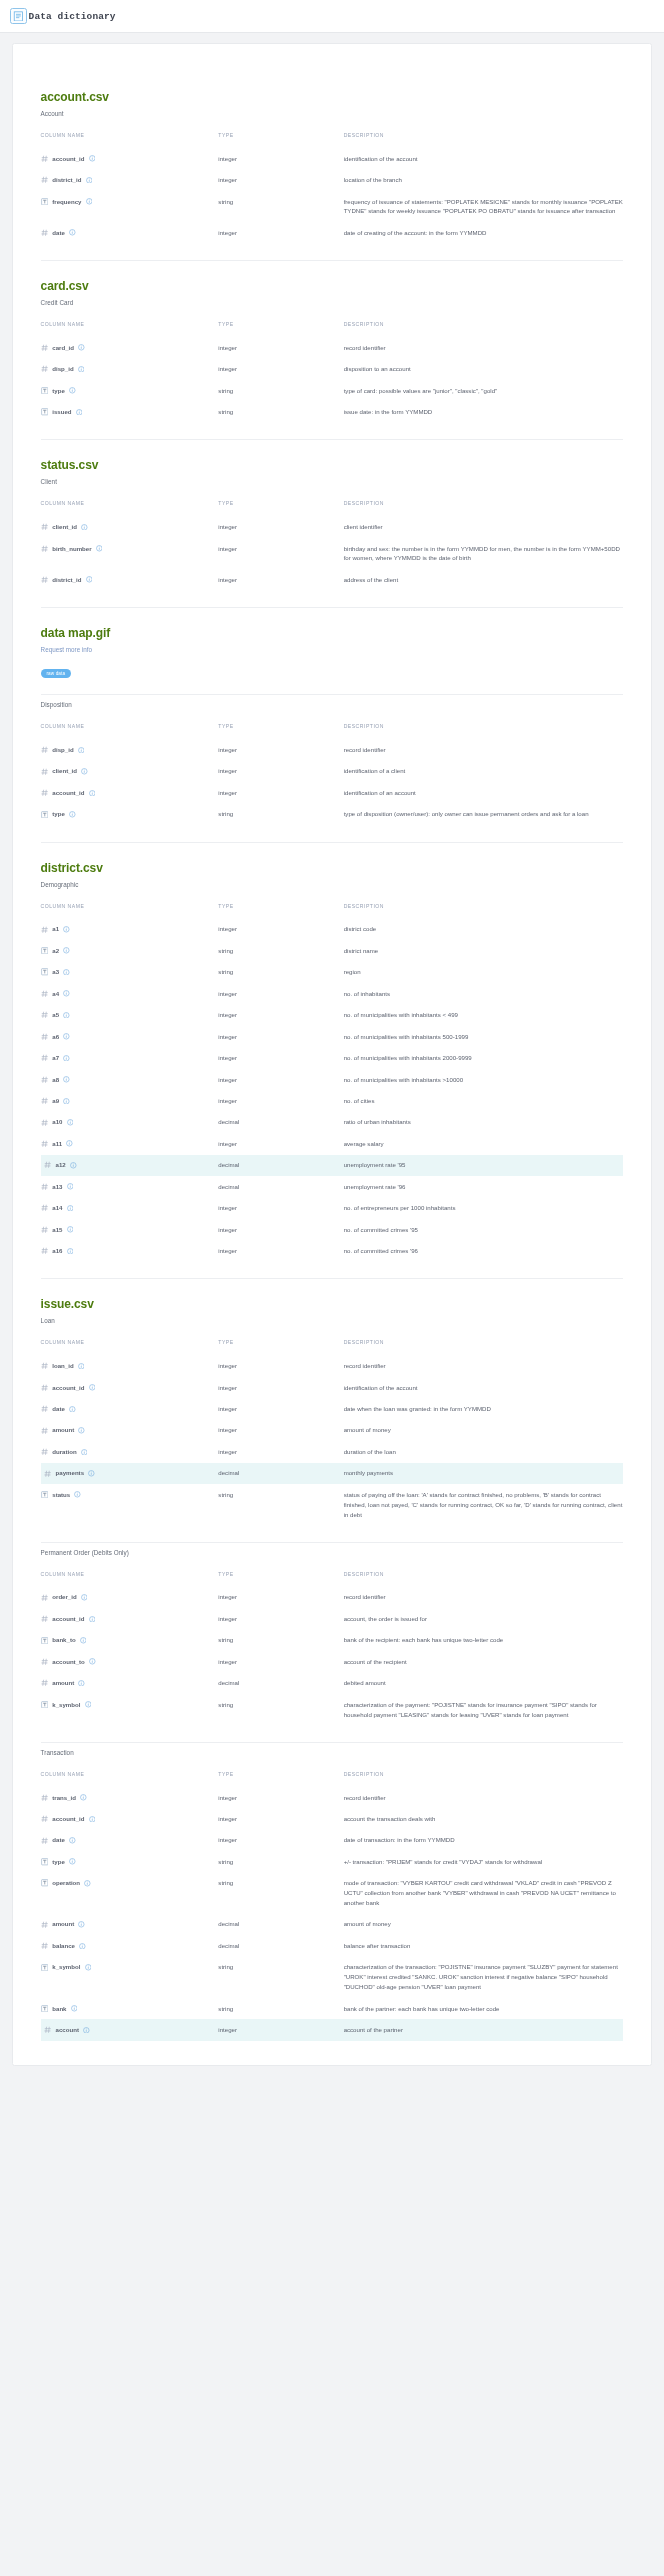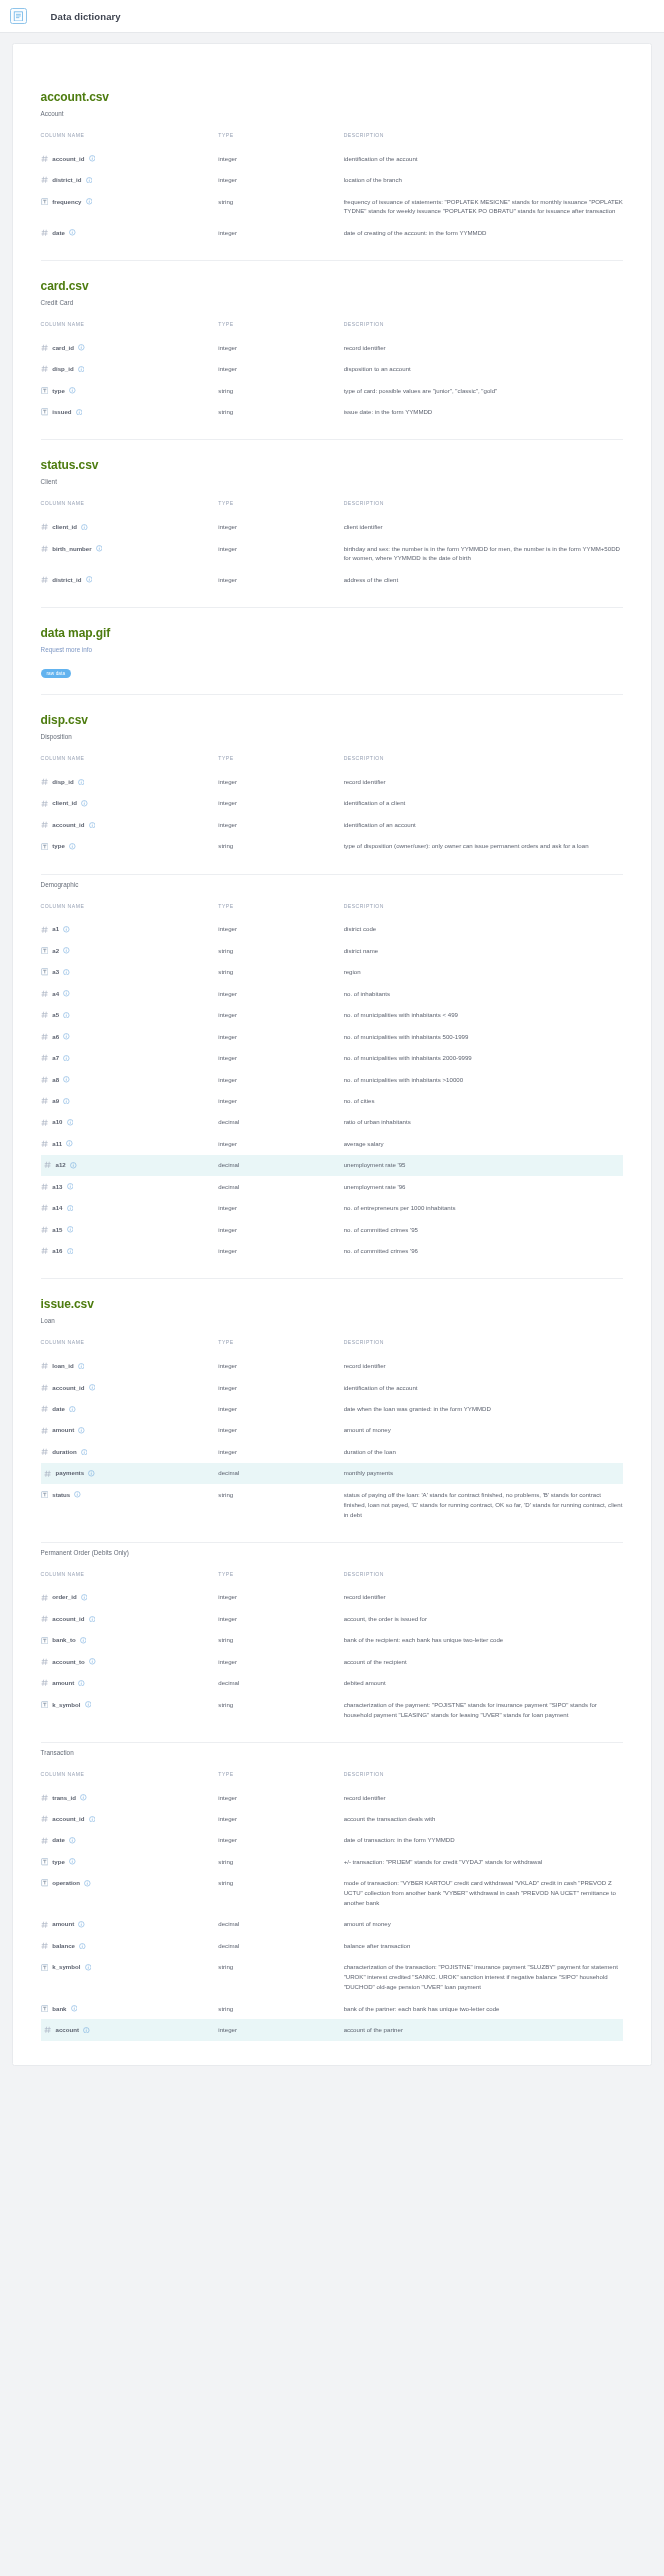--- a/index.html
+++ b/index.html
@@ -13,21 +13,22 @@
   body { width: 664px; }
 
   
   .appbar {
     height: 33px;
     background: #ffffff;
     border-bottom: 0.8px solid #e6e8eb;
     display: flex;
     align-items: center;
     padding: 0 0 0 10px;
-    gap: 24px;
+    gap: 2px;
+    font-family: Liberation Mono, monospace;
   }
   .appbar-icon {
     width: 16.6px; height: 16.6px;
     border: 0.8px solid #8fc4ea;
     border-radius: 2.5px;
     background: #fbfdff;
     display: flex; align-items: center; justify-content: center;
     flex: none;
   }
   .appbar-icon svg { display: block; }
@@ -485,21 +486,20 @@
                 <td class="type-cell">integer</td>
                 <td class="desc-cell">address of the client</td>
               </tr>
             </tbody>
           </table>
         </div>
         <hr class="section-sep">
         <div class="section"><div class="sect-title">data map.gif</div><a class="sect-link">Request more info</a><div class="badge-row"><span class="badge">raw data</span></div></div>
         <hr class="section-sep">
         <div class="section">
-          <div class="sect-title">disp.csv</div>
           <div class="sect-sub">Disposition</div>
           <table class="cols">
             <colgroup>
               <col class="c-name">
               <col class="c-type">
               <col class="c-desc">
             </colgroup>
             <thead>
               <tr>
                 <th>COLUMN NAME</th>
@@ -601,20 +601,21 @@
                   </span>
                 </td>
                 <td class="type-cell">string</td>
                 <td class="desc-cell">type of disposition (owner/user): only owner can issue permanent orders and ask for a loan</td>
               </tr>
             </tbody>
           </table>
         </div>
         <hr class="section-sep">
         <div class="section">
+          <div class="sect-title">district.csv</div>
           <div class="sect-sub">Demographic</div>
           <table class="cols">
             <colgroup>
               <col class="c-name">
               <col class="c-type">
               <col class="c-desc">
             </colgroup>
             <thead>
               <tr>
                 <th>COLUMN NAME</th>

